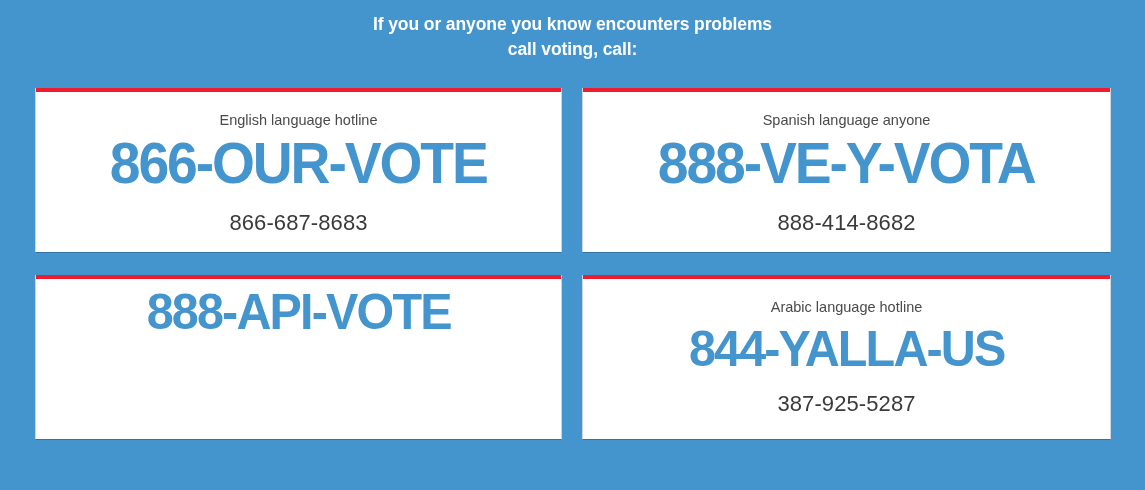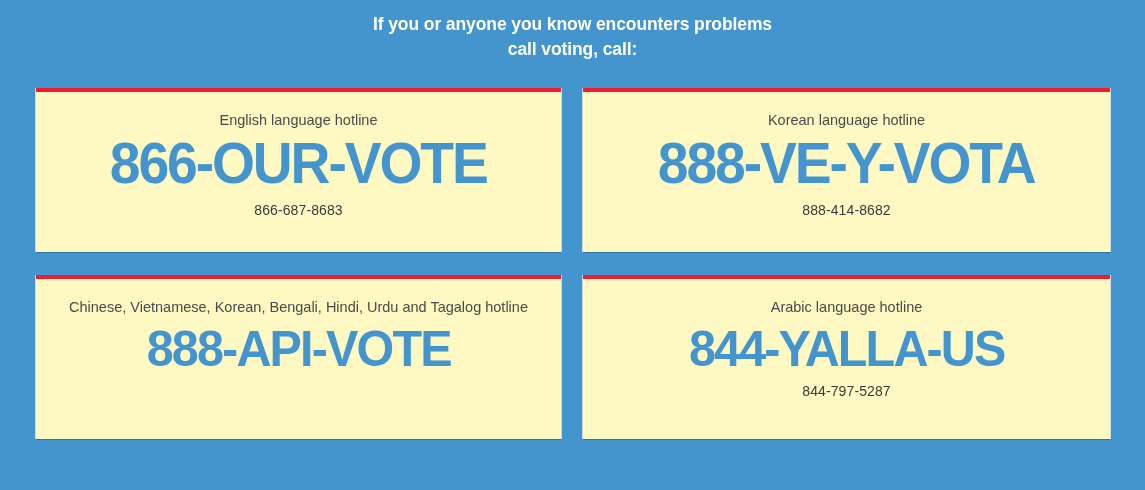--- a/index.html
+++ b/index.html
@@ -39,21 +39,21 @@
     display: grid;
     grid-template-columns: 525px 527px;
     column-gap: 22px;
     row-gap: 23px;
     padding: 26px 35px 0 36px;
     box-sizing: border-box;
   }
 
   .card {
     position: relative;
-    background: #fef9c3;
+    background: #ffffff;
     border-top: 4px solid #ed1c2e;
     box-shadow: 0 1px 0 0 #2f74a4, 1px 0 0 0 #cfd8de, -1px 0 0 0 #cfd8de;
     height: 164px;
     box-sizing: border-box;
     display: flex;
     flex-direction: column;
     align-items: center;
     justify-content: flex-start;
     padding: 0 8px;
     overflow: hidden;
@@ -80,23 +80,23 @@
     transform: scaleX(0.97);
   }
 
   .card.compact .card-vanity {
     font-size: 50px;
     letter-spacing: -1.9px;
     margin-top: 5px;
   }
 
   .card-number {
-    margin-top: 6px;
+    margin-top: 14px;
     color: #3a3a3a;
-    font-size: 14px;
+    font-size: 22px;
     line-height: 1.2;
     text-align: center;
     letter-spacing: 0.1px;
     white-space: nowrap;
   }
 </style>
 </head>
 <body>
 
 <div class="page">
@@ -108,30 +108,29 @@
 
   <div class="cards">
 
     <div class="card">
       <div class="card-label">English language hotline</div>
       <div class="card-vanity">866-OUR-VOTE</div>
       <div class="card-number">866-687-8683</div>
     </div>
 
     <div class="card">
-      <div class="card-label">Korean language hotline</div>
+      <div class="card-label">Spanish language anyone</div>
       <div class="card-vanity">888-VE-Y-VOTA</div>
       <div class="card-number">888-414-8682</div>
     </div>
 
     <div class="card compact">
-      <div class="card-label">Chinese, Vietnamese, Korean, Bengali, Hindi, Urdu and Tagalog hotline</div>
       <div class="card-vanity">888-API-VOTE</div>
     </div>
 
     <div class="card compact">
       <div class="card-label">Arabic language hotline</div>
       <div class="card-vanity">844-YALLA-US</div>
-      <div class="card-number">844-797-5287</div>
+      <div class="card-number">387-925-5287</div>
     </div>
 
   </div>
 </div>
 
 </body></html>

